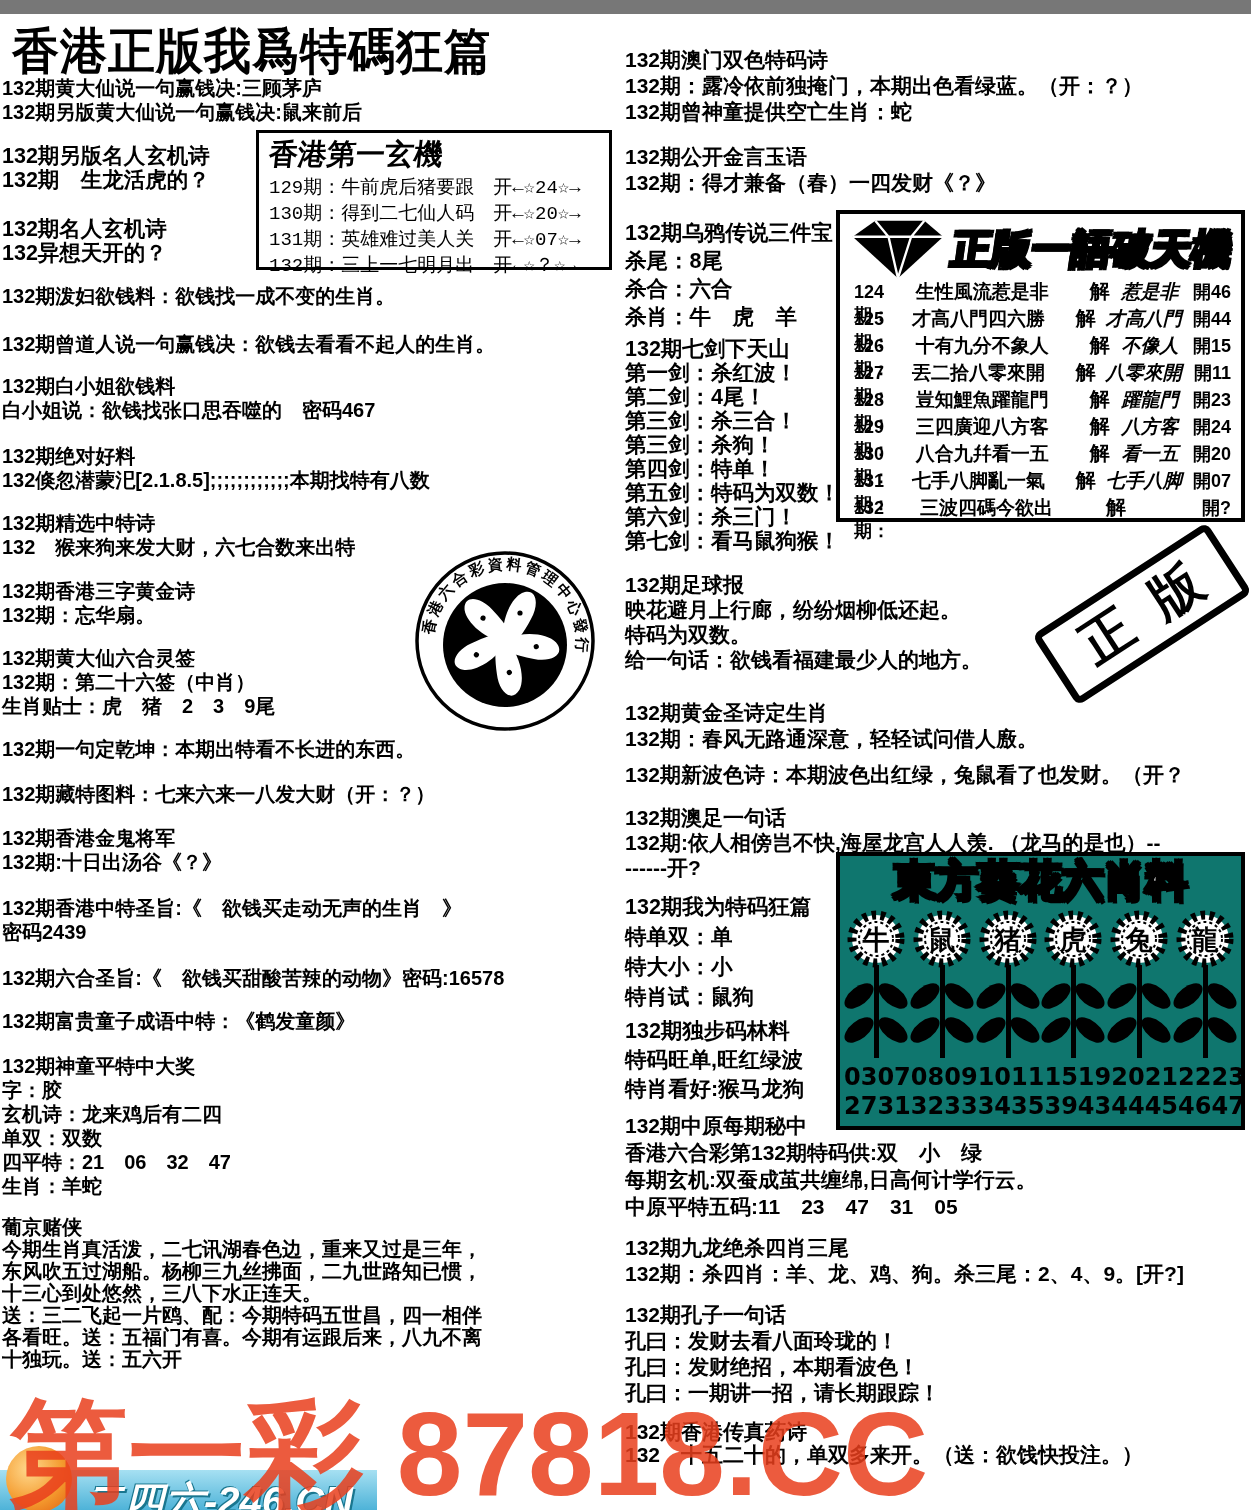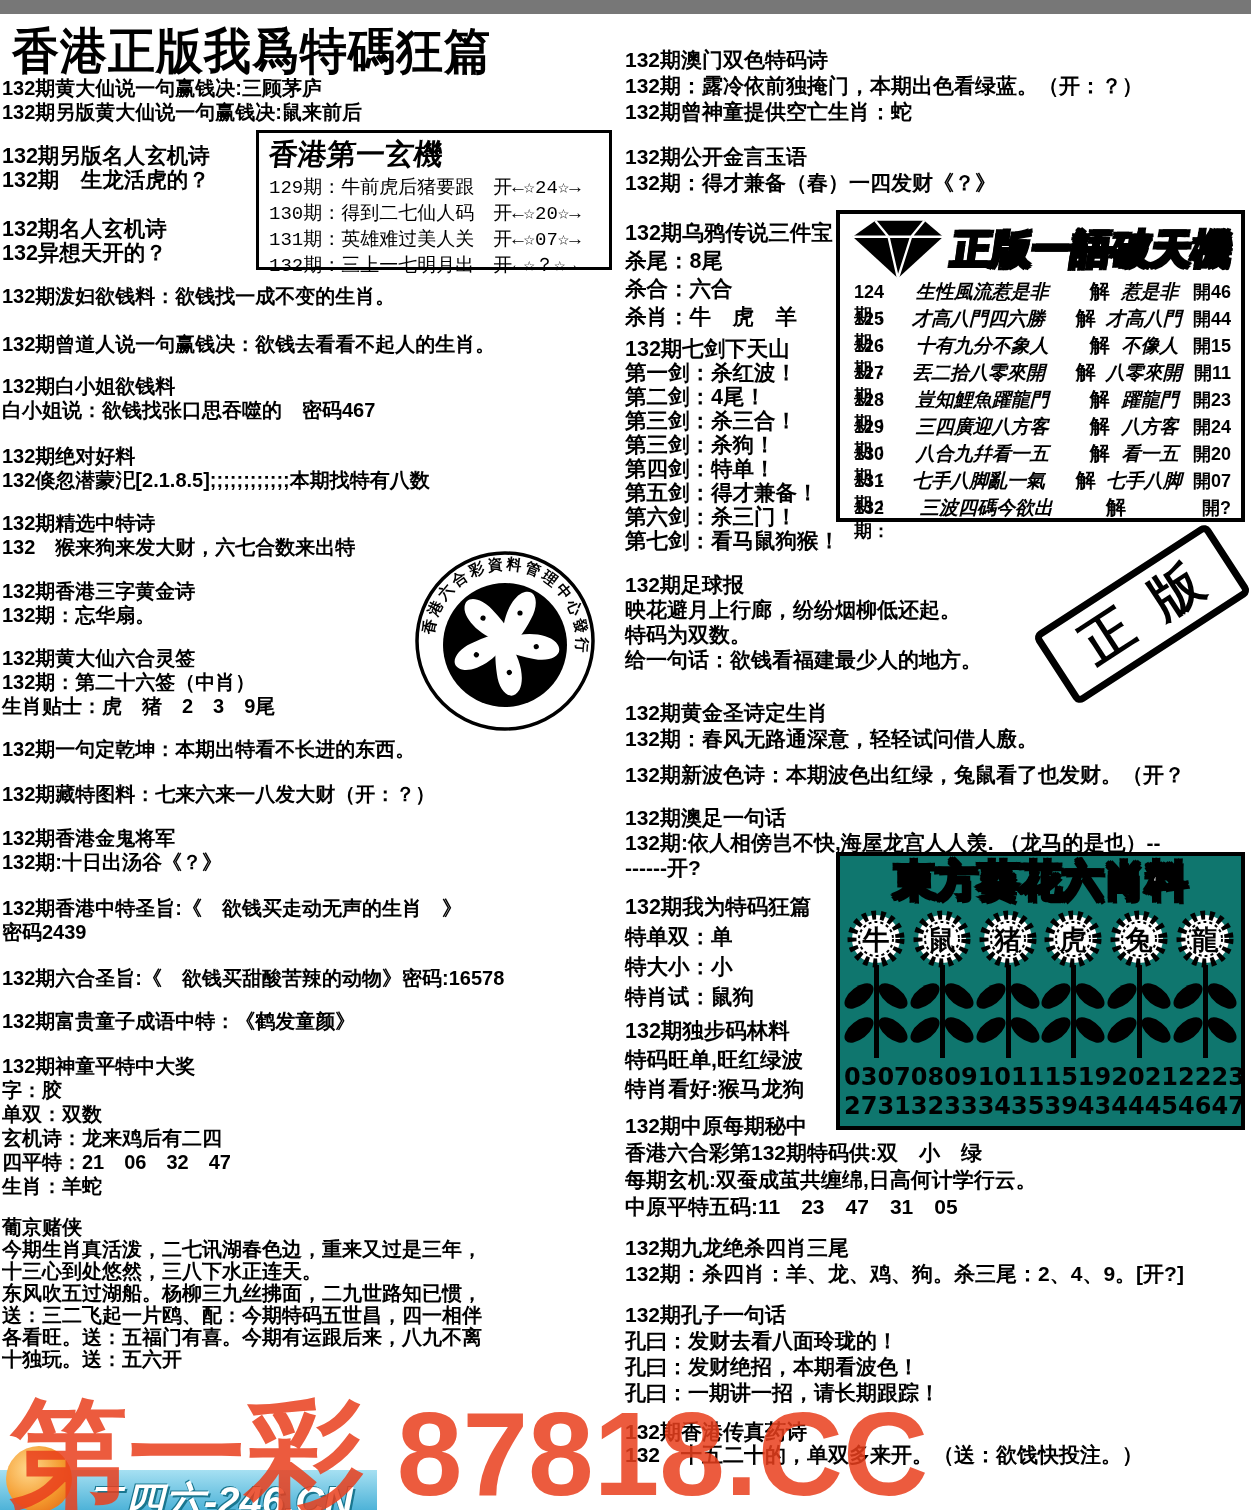--- a/index.html
+++ b/index.html
@@ -52,21 +52,21 @@
   .tianji-title {
     position: absolute; left: 112px; top: 8px;
     font-size: 40px; font-weight: 900; white-space: nowrap;
     transform: skewX(-8deg);
     color: #fff; -webkit-text-stroke: 2.5px #000;
     text-shadow: -2px -2px 0 #000, 2px -2px 0 #000, -2px 2px 0 #000, 2px 2px 0 #000;
   }
   .tianji-rows { padding: 2px 10px 0 14px; }
   .tianji-row { display: flex; align-items: baseline; height: 27px; }
   .t-issue  { width: 66px; font-size: 18px; font-weight: 700; }
-  .t-phrase { width: 186px; font-family: "DejaVu Serif", serif; font-style: italic; font-weight: 700; font-size: 19px; white-space: nowrap; }
+  .t-phrase { width: 186px; font-family: "DejaVu Serif", serif; font-weight: 700; font-size: 19px; white-space: nowrap; }
   .t-jie    { width: 34px; font-family: "DejaVu Serif", serif; font-weight: 700; font-size: 20px; }
   .t-answer { flex: 1; font-family: "DejaVu Serif", serif; font-style: italic; font-weight: 700; font-size: 19px; white-space: nowrap; }
   .t-result { width: 56px; text-align: right; font-size: 18px; font-weight: 700; }
 
   
   .stamp {
     position: absolute; left: 1038px; top: 558px;
     width: 208px; height: 84px; z-index: 2;
     border: 7px solid #000; border-radius: 8px;
     transform: rotate(-33deg);
@@ -210,32 +210,32 @@
       </div>
       <div class="block" style="margin-top: 19px;">
         <div>
           <div class="line">132期富贵童子成语中特：《鹤发童颜》</div>
         </div>
       </div>
       <div class="block" style="margin-top: 21px;">
         <div>
           <div class="line">132期神童平特中大奖</div>
           <div class="line">字：胶</div>
+          <div class="line">玄机诗：龙来鸡后有二四</div>
           <div class="line">单双：双数</div>
-          <div class="line">玄机诗：龙来鸡后有二四</div>
           <div class="line">四平特：21　06　32　47</div>
           <div class="line">生肖：羊蛇</div>
         </div>
       </div>
       <div class="block" style="margin-top: 18px; line-height: 22px;">
         <div>
           <div class="line">葡京赌侠</div>
           <div class="line">今期生肖真活泼，二七讯湖春色边，重来又过是三年，</div>
+          <div class="line">东风吹五过湖船。杨柳三九丝拂面，二九世路知已惯，</div>
           <div class="line">十三心到处悠然，三八下水正连天。</div>
-          <div class="line">东风吹五过湖船。杨柳三九丝拂面，二九世路知已惯，</div>
           <div class="line">送：三二飞起一片鸥、配：今期特码五世昌，四一相伴</div>
           <div class="line">各看旺。送：五福门有喜。今期有运跟后来，八九不离</div>
           <div class="line">十独玩。送：五六开</div>
         </div>
       </div>
     </div>
 
   <div class="col col-mid">
 
   <div class="block" style="margin-top: 3px;">
@@ -260,21 +260,21 @@
         </div>
       </div>
       <div class="block narrow" style="margin-top: 6px; line-height: 24px;">
         <div>
           <div class="line">132期七剑下天山</div>
           <div class="line">第一剑：杀红波！</div>
           <div class="line">第二剑：4尾！</div>
           <div class="line">第三剑：杀三合！</div>
           <div class="line">第三剑：杀狗！</div>
           <div class="line">第四剑：特单！</div>
-          <div class="line">第五剑：得才兼备！</div>
+          <div class="line">第五剑：特码为双数！</div>
           <div class="line">第六剑：杀三门！</div>
           <div class="line">第七剑：看马鼠狗猴！</div>
         </div>
       </div>
       <div class="block" style="margin-top: 19px; line-height: 25px;">
         <div>
           <div class="line">132期足球报</div>
           <div class="line">映花避月上行廊，纷纷烟柳低还起。</div>
           <div class="line">特码为双数。</div>
           <div class="line">给一句话：欲钱看福建最少人的地方。</div>

